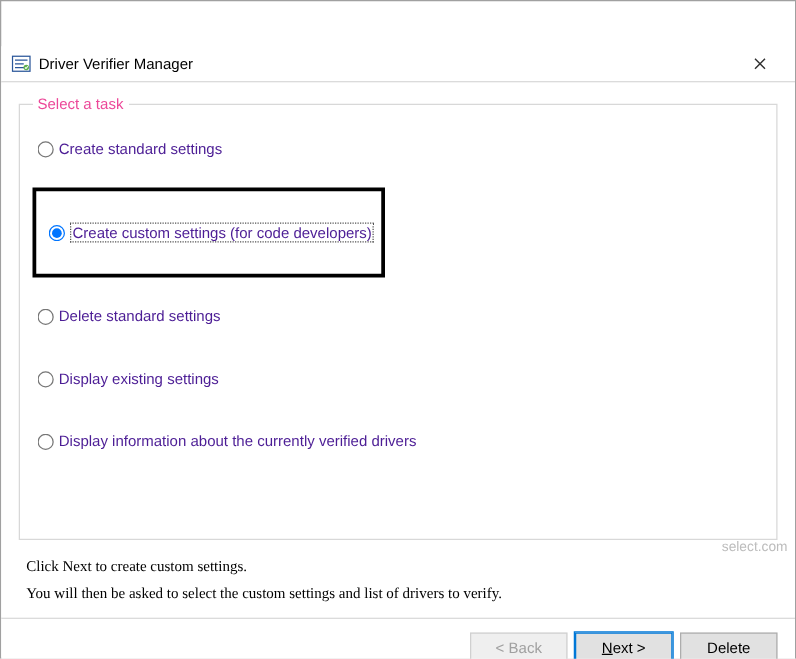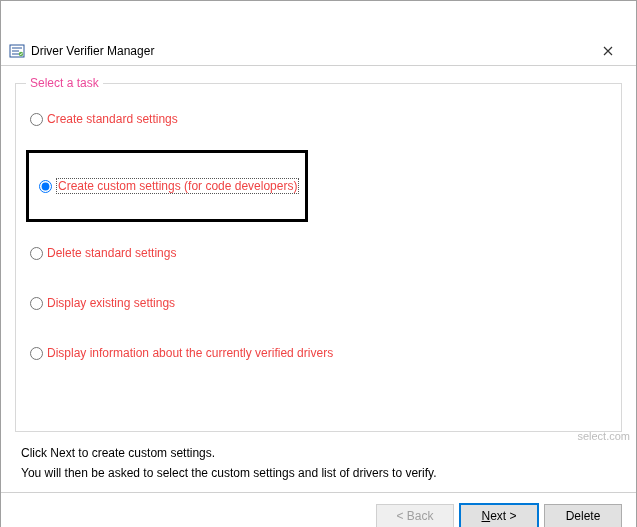--- a/index.html
+++ b/index.html
@@ -73,21 +73,21 @@
     .radio-row {
       display: flex;
       align-items: center;
       margin: 12px 0 0 4px;
     }
     .radio-row input[type="radio"] {
       margin-right: 4px;
     }
     .radio-row label {
       font-size: 12px;
-      color: #ef4444;
+      color: #4c1d95;
       user-select: none;
     }
     .gap-lg { margin-top: 36px; }
     .gap-md { margin-top: 52px; }
     .highlight-box {
       border: 3px solid #000;
       padding: 26px 6px 26px 6px;
       margin: 24px 0 0 0;
       display: inline-block;
       min-width: 268px;
@@ -95,20 +95,21 @@
     .highlight-box .radio-row {
       margin: 0 0 0 4px;
     }
     .dotted-focus {
       border: 1px dotted #555;
       padding: 0 1px;
     }
     .instructions {
       margin-top: 14px;
       padding-left: 6px;
+      font-family: Liberation Serif, serif;
     }
     .instructions p {
       margin: 6px 0;
       font-size: 12px;
       color: #000;
     }
     .button-bar {
       height: 46px;
       border-top: 1px solid #d0d0d0;
       display: flex;

